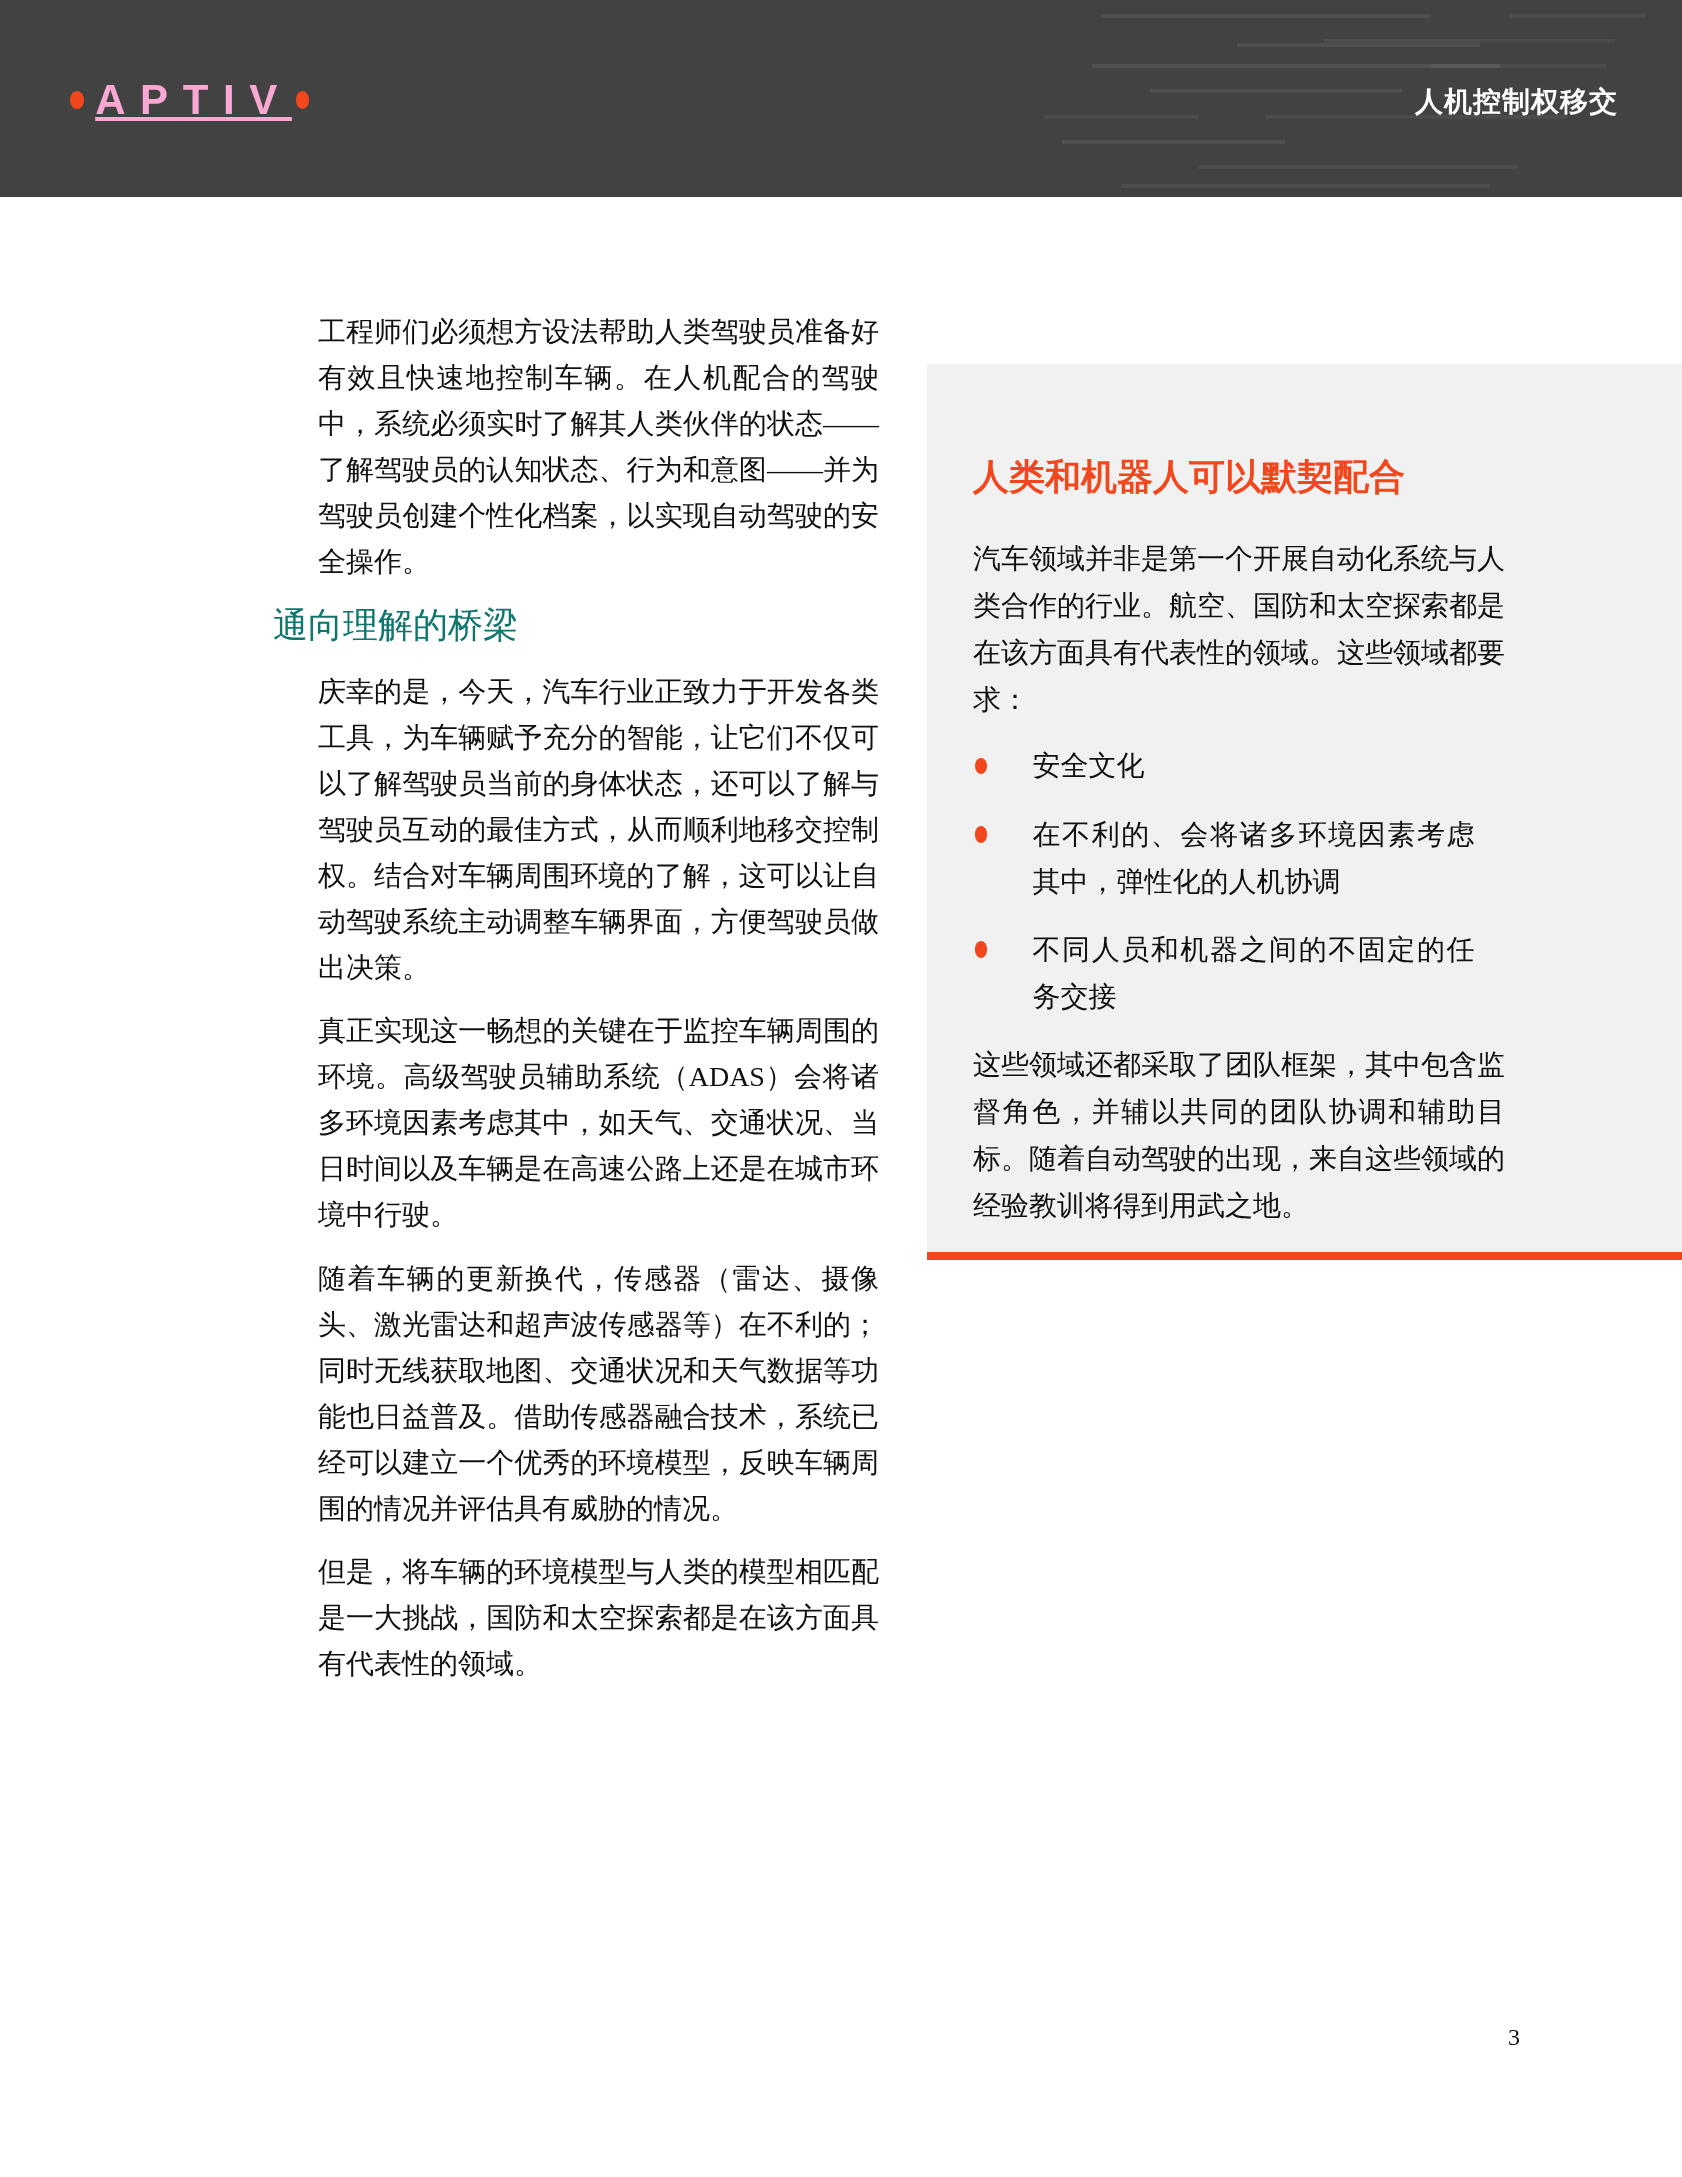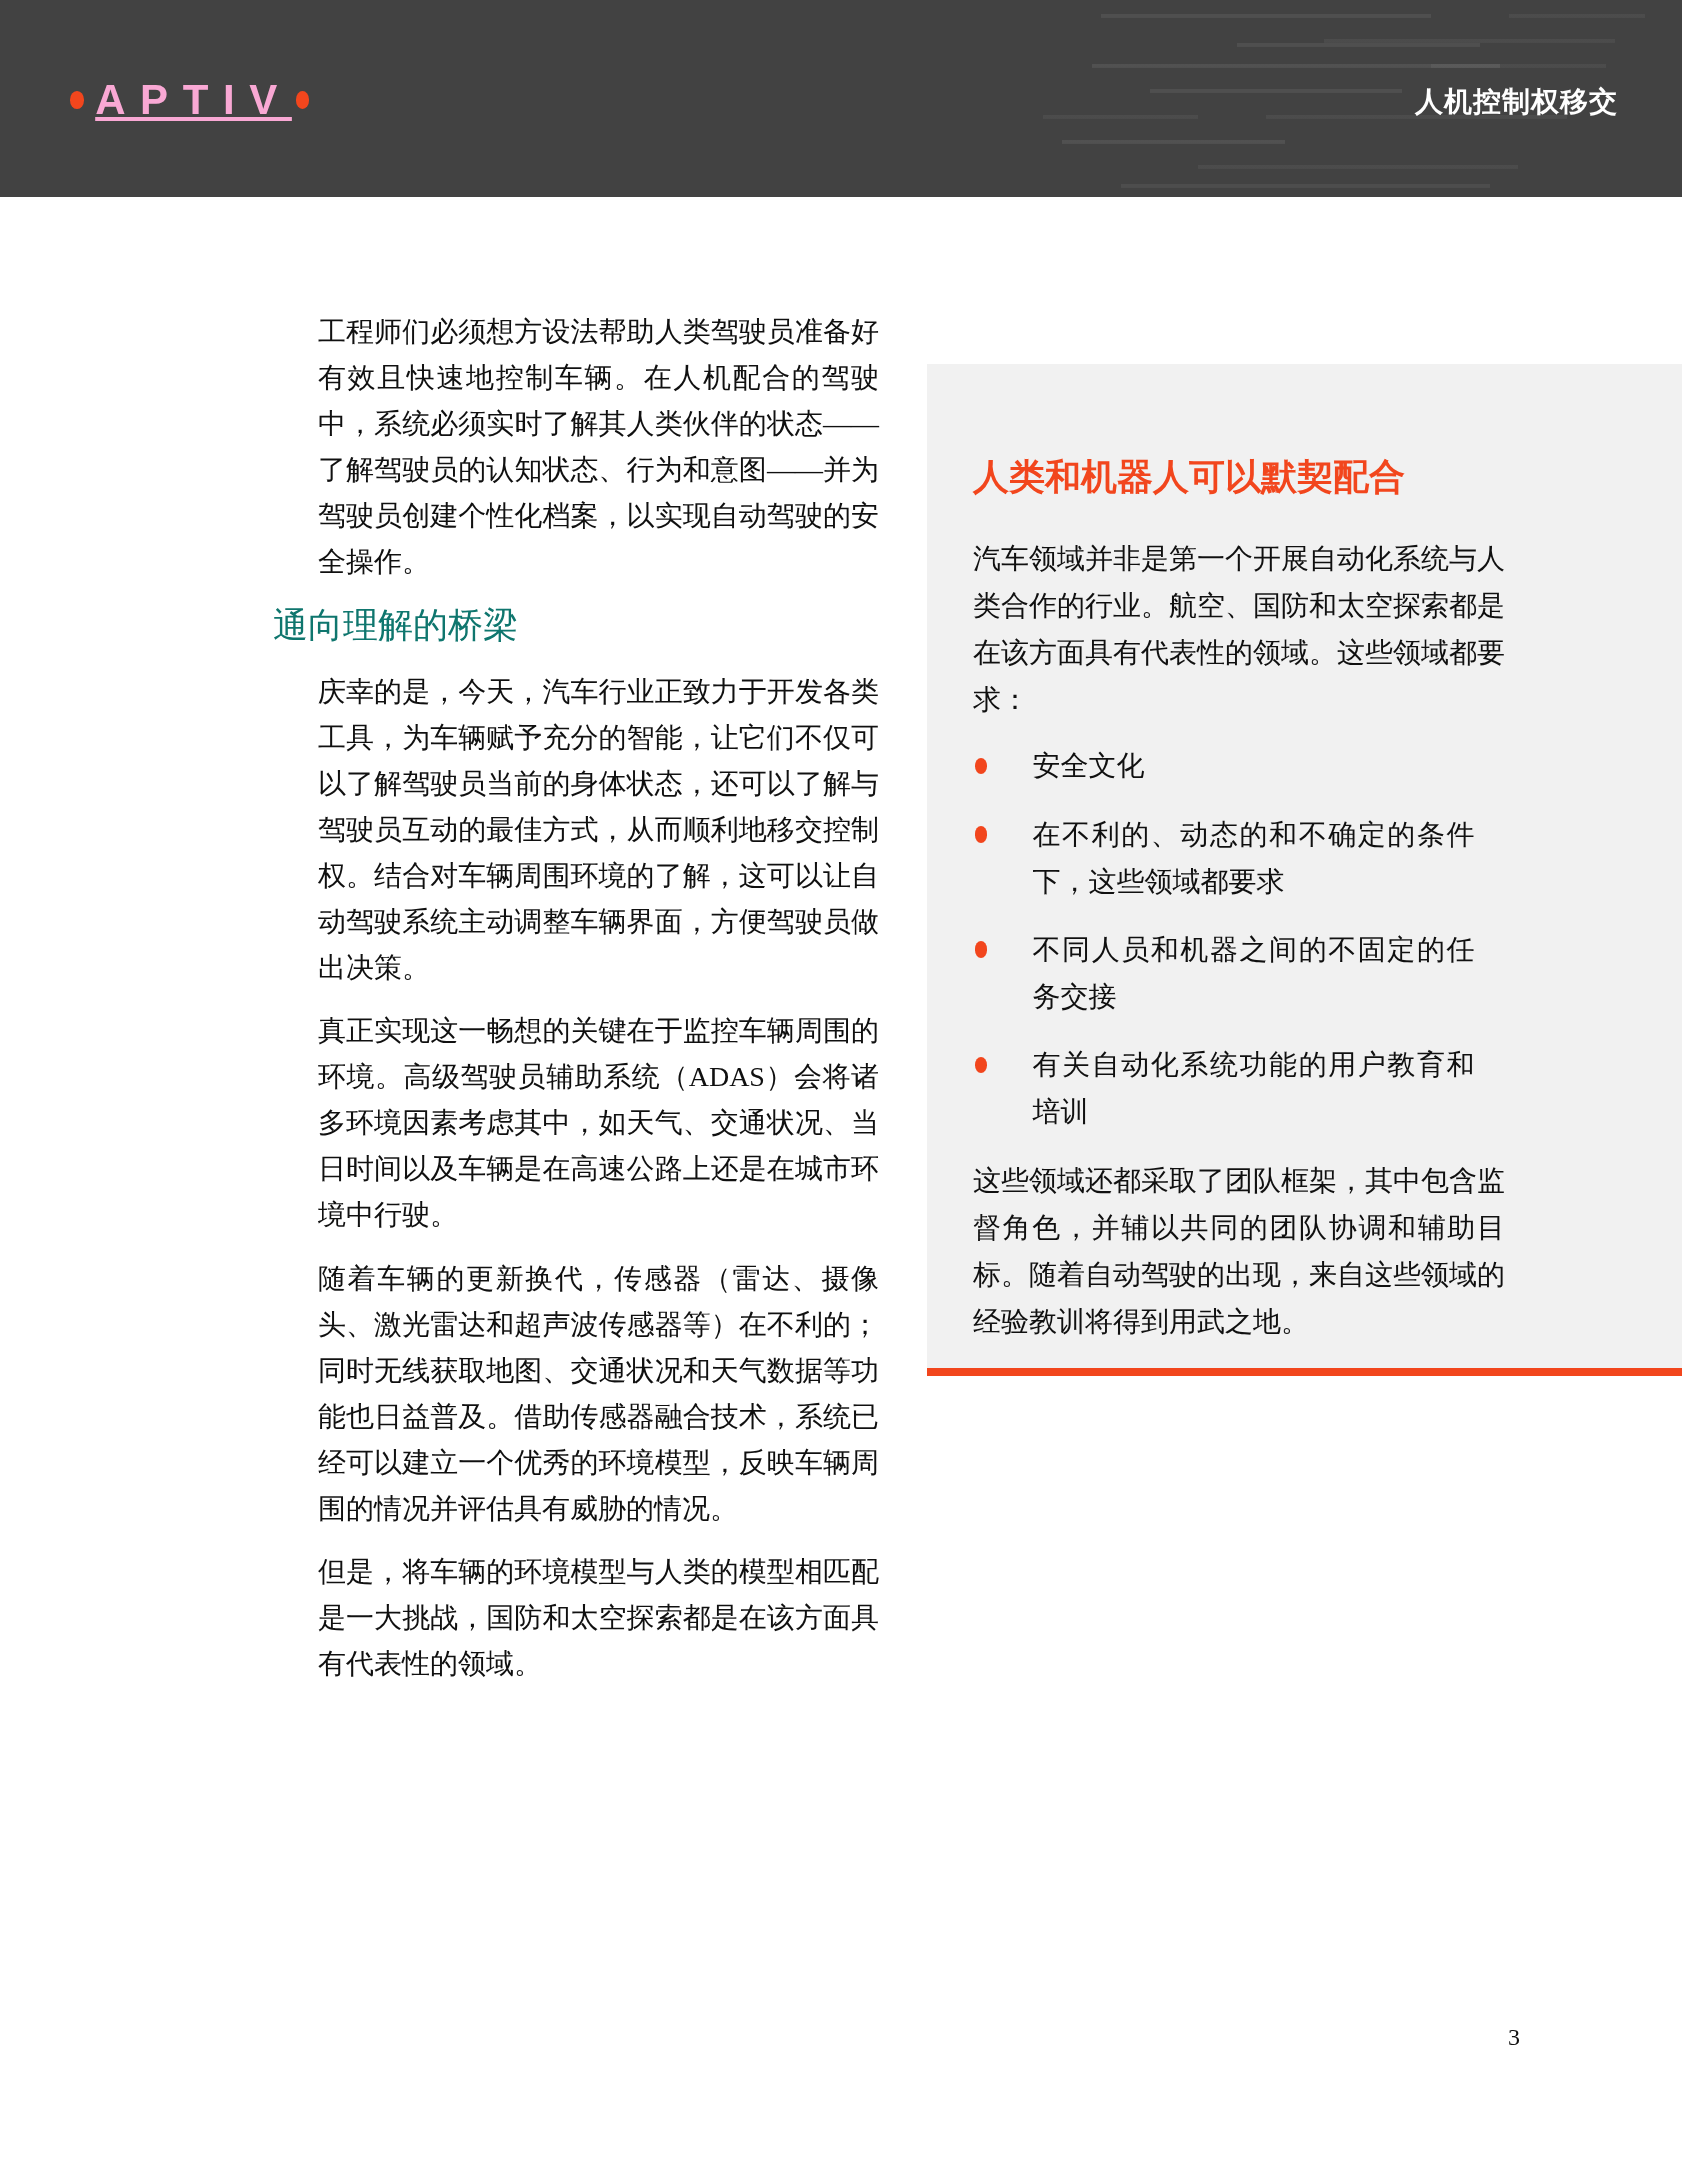--- a/index.html
+++ b/index.html
@@ -148,29 +148,25 @@
   <div class="side-box">
     <div class="side-heading">人类和机器人可以默契配合</div>
     <p class="side-p">汽车领域并非是第一个开展自动化系统与人类合作的行业。航空、国防和太空探索都是在该方面具有代表性的领域。这些领域都要求：</p>
     <ul class="side-list">
       <li>
         <span class="bullet-dot"></span>
         <span class="bullet-text">安全文化</span>
       </li>
       <li>
         <span class="bullet-dot"></span>
-        <span class="bullet-text">在不利的、动态的和不确定的条件下，这些领域都要求</span>
+        <span class="bullet-text">在不利的、会将诸多环境因素考虑其中，弹性化的人机协调</span>
       </li>
       <li>
         <span class="bullet-dot"></span>
         <span class="bullet-text">不同人员和机器之间的不固定的任务交接</span>
-      </li>
-      <li>
-        <span class="bullet-dot"></span>
-        <span class="bullet-text">有关自动化系统功能的用户教育和培训</span>
       </li>
     </ul>
     <p class="side-p">这些领域还都采取了团队框架，其中包含监督角色，并辅以共同的团队协调和辅助目标。随着自动驾驶的出现，来自这些领域的经验教训将得到用武之地。</p>
   </div>
 
 
   <div class="page-number">3</div>
 
 </div>
 

